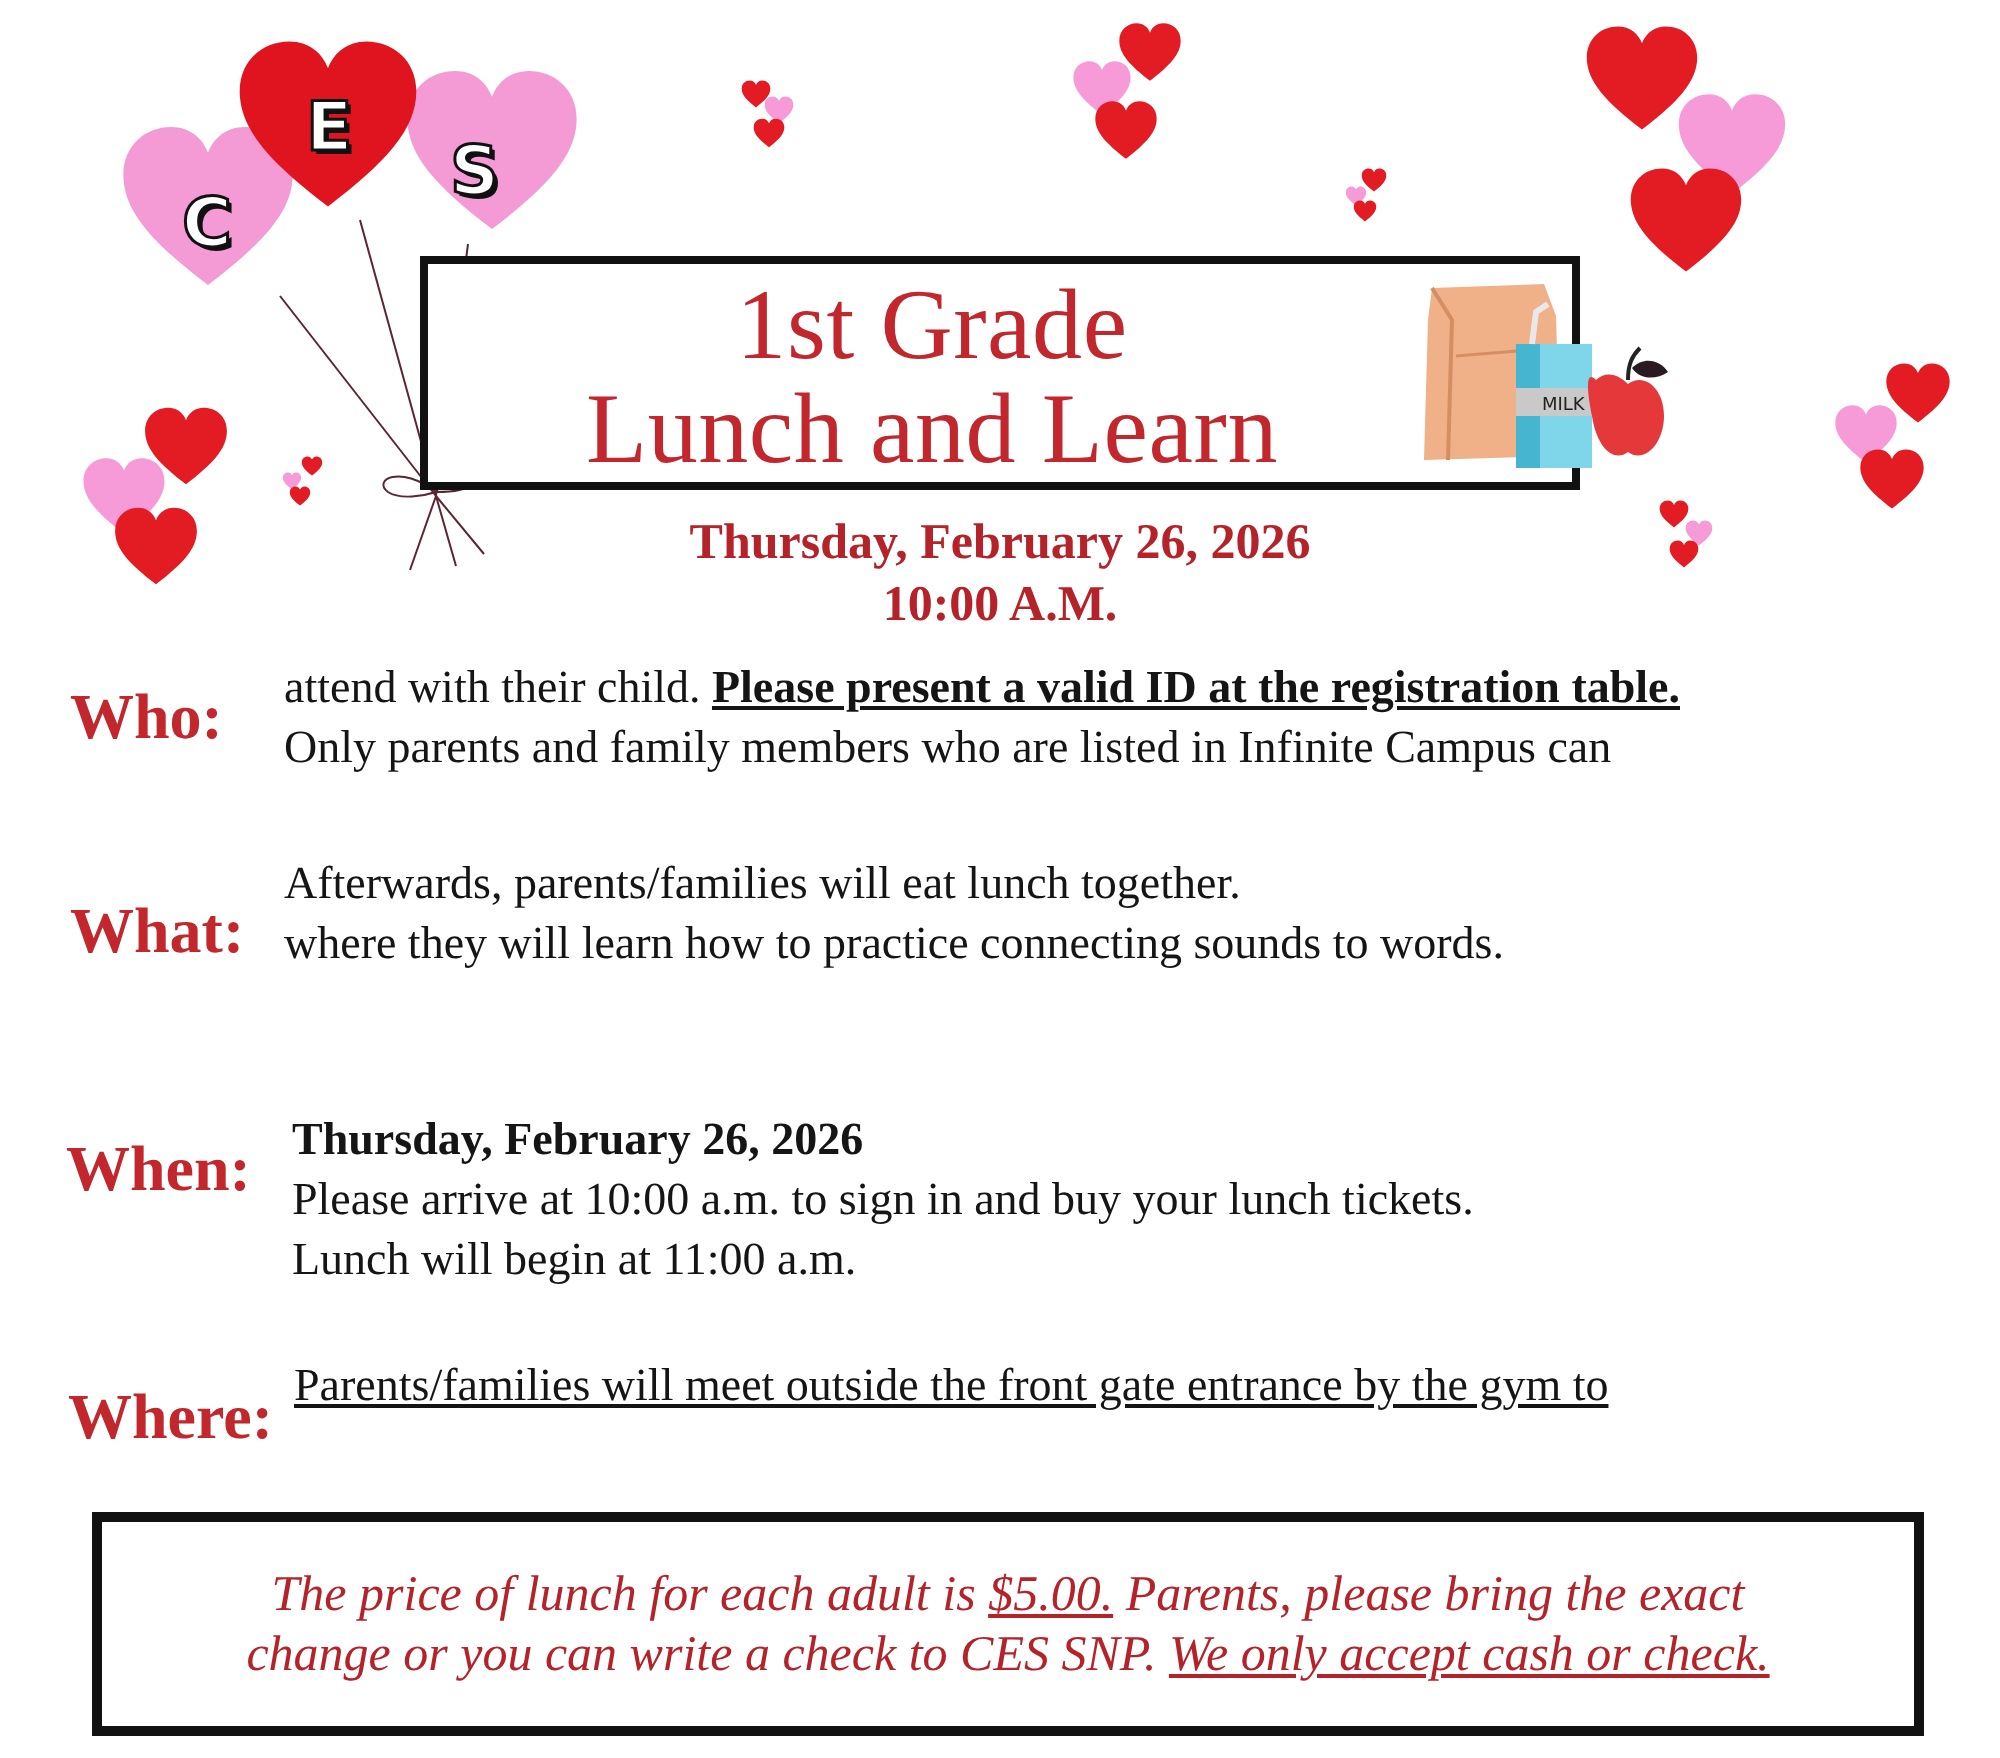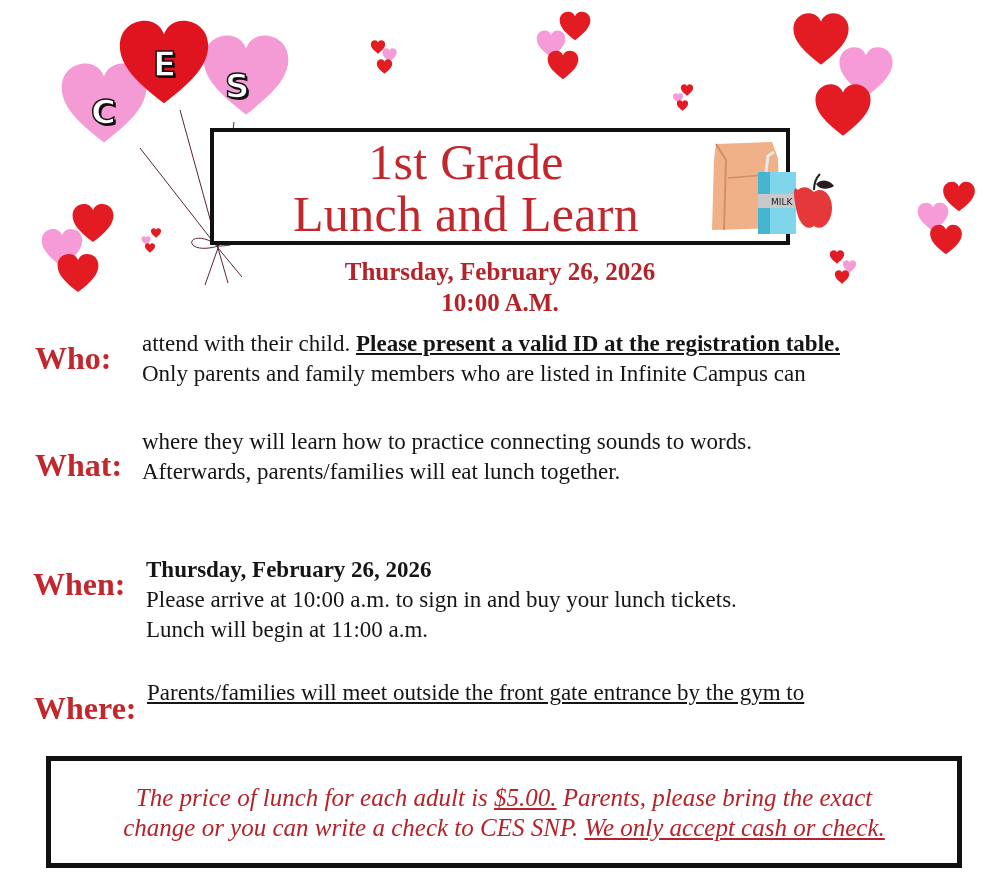--- a/index.html
+++ b/index.html
@@ -258,22 +258,22 @@
 <div class="subhead" style="top:288px;">10:00 A.M.</div>
 
 <div class="label" style="left:35px;top:340px;">Who:</div>
 <div class="para" style="left:142px;top:329px;">
   <div><span>attend with their child. </span><b class="u">Please present a valid ID at the registration table.</b></div>
   <div>Only parents and family members who are listed in Infinite Campus can</div>
 </div>
 
 <div class="label" style="left:35px;top:447px;">What:</div>
 <div class="para" style="left:142px;top:427px;">
+  <div>Afterwards, parents/families will eat lunch together.</div>
   <div>where they will learn how to practice connecting sounds to words.</div>
-  <div>Afterwards, parents/families will eat lunch together.</div>
 </div>
 
 <div class="label" style="left:33px;top:566px;">When:</div>
 <div class="para" style="left:146px;top:555px;">
   <div class="bold">Thursday, February 26, 2026</div>
   <div>Please arrive at 10:00 a.m. to sign in and buy your lunch tickets.</div>
   <div>Lunch will begin at 11:00 a.m.</div>
 </div>
 
 <div class="label" style="left:34px;top:690px;">Where:</div>

